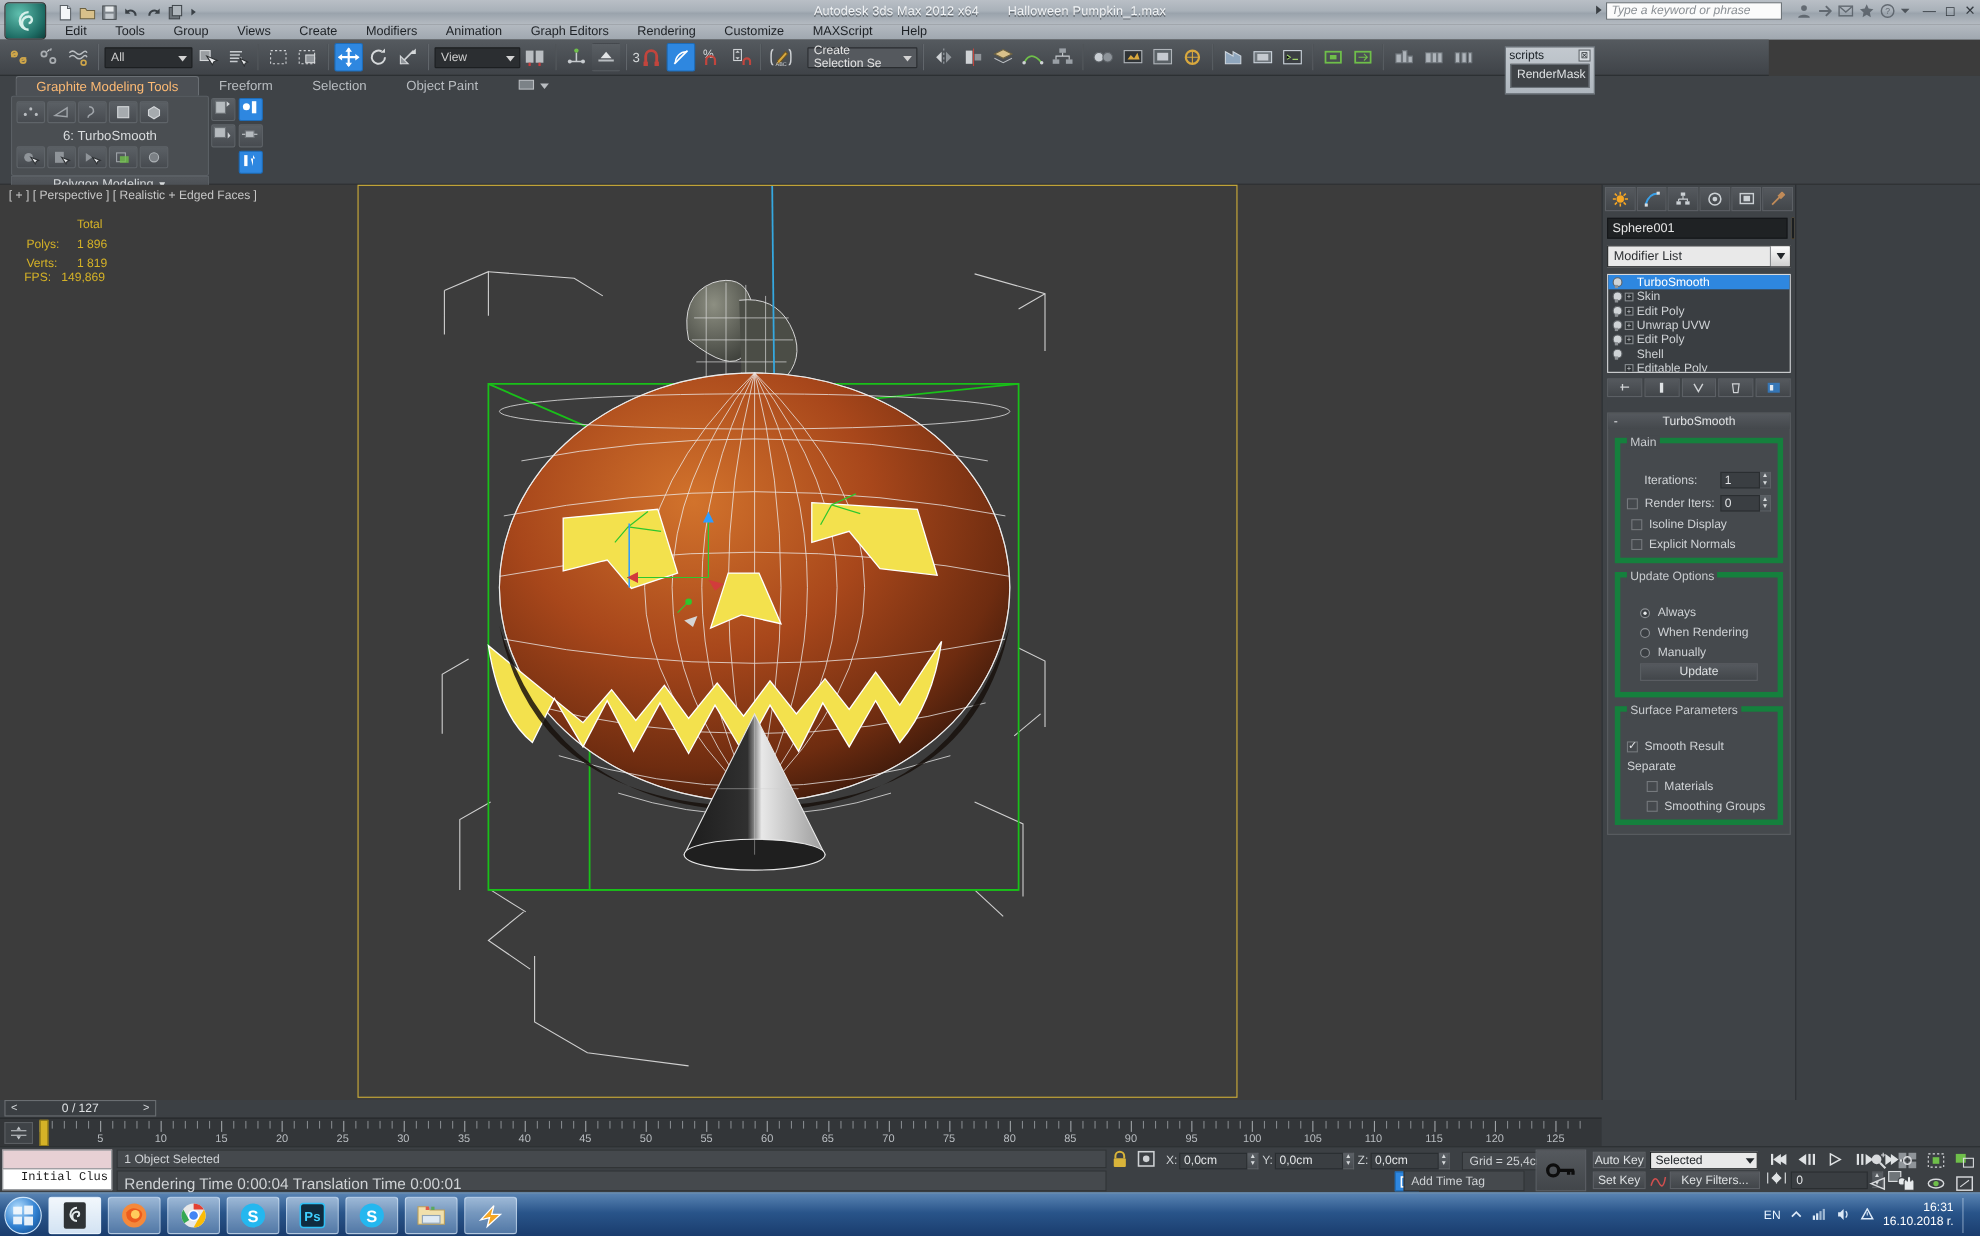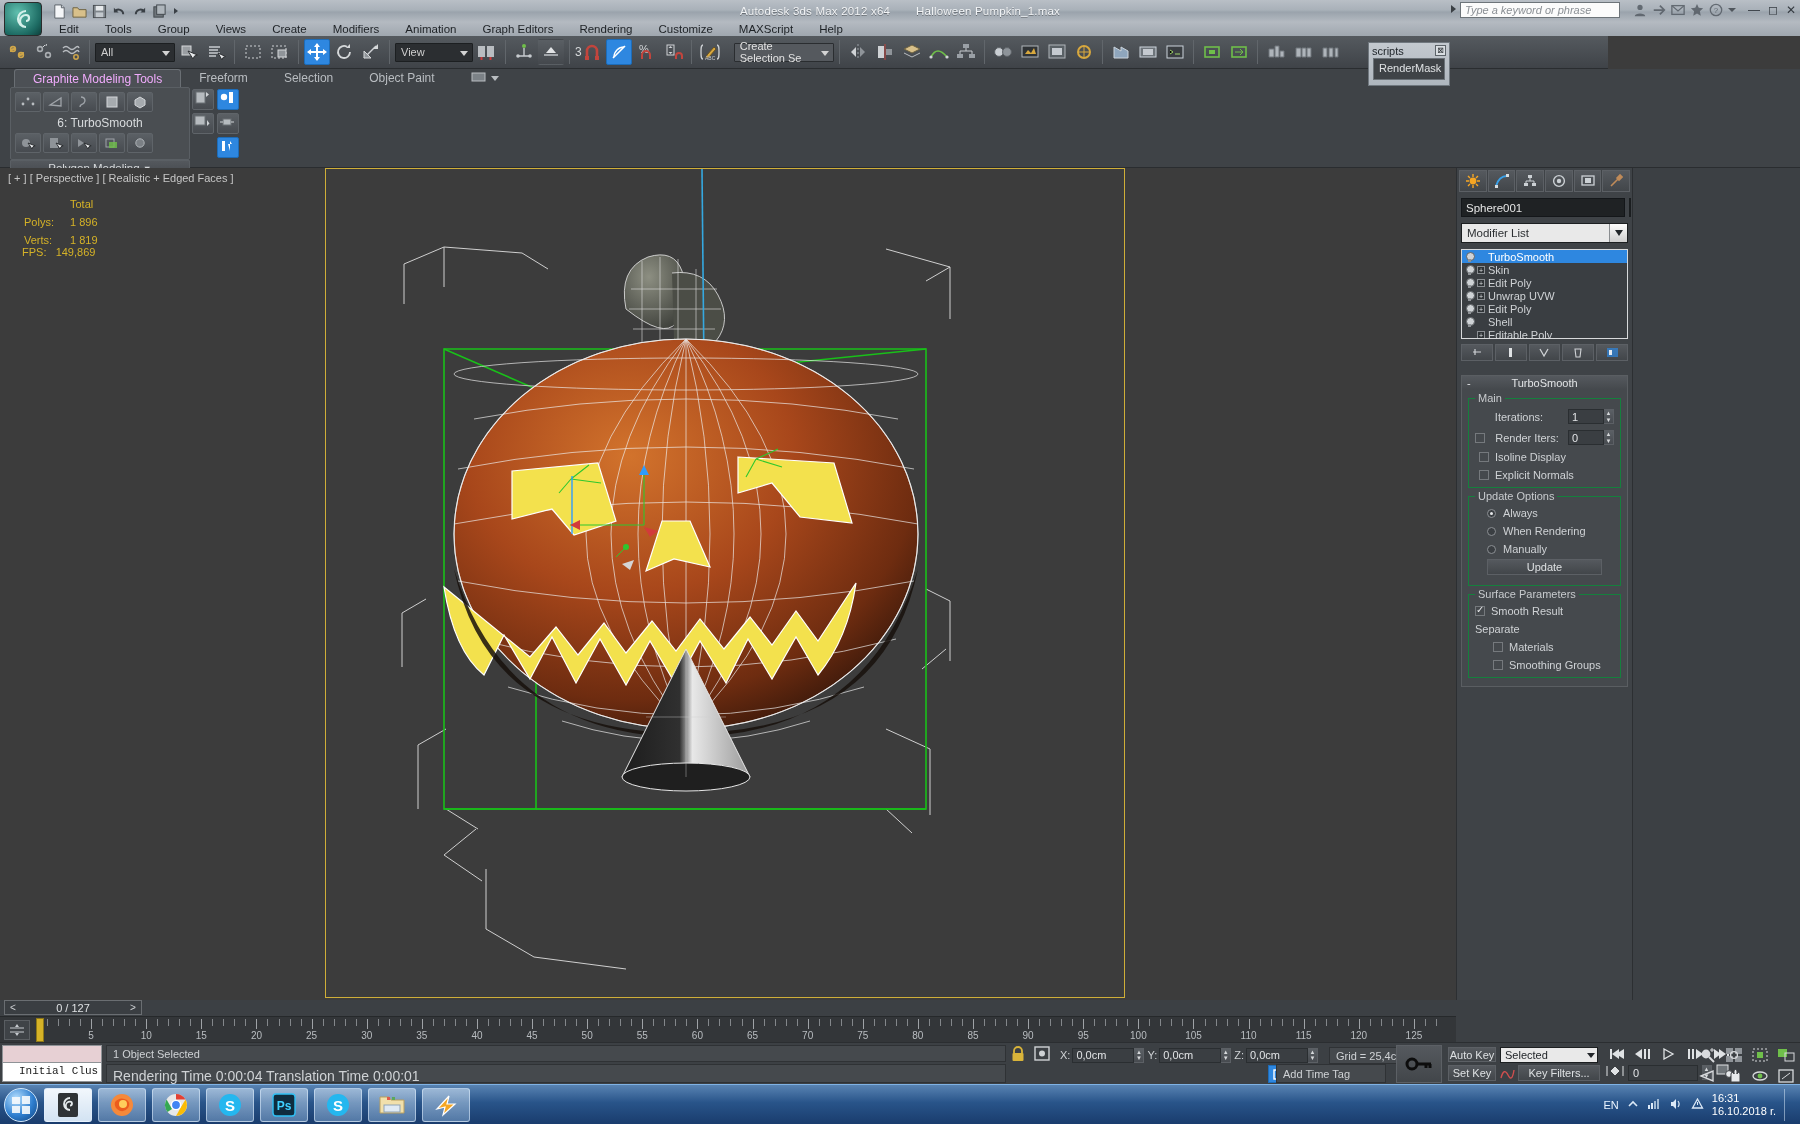--- a/index.html
+++ b/index.html
@@ -82,21 +82,21 @@
     border-left:4px solid transparent;border-right:4px solid transparent;border-top:5px solid #d3d3d3;}
   .tdd.inset { background:#55595e; border:1px solid #2a2d30; color:#e2e2e2;}
 
   
   .ribbon {
     position:absolute; left:0; top:69px; width:1800px; height:99px;
     background:#3f4347; border-bottom:1px solid #2a2d30;
   }
   .rtabs { position:absolute; left:14px; top:0; height:18px; display:flex; }
   .rtab { height:18px; padding:0 18px; font-size:12px; color:#b9bdc1; line-height:18px;}
-  .rtab.active { background:#4c5055; color:#f0abfc; border-top:1px solid #6a6f74;
+  .rtab.active { background:#4c5055; color:#fdba74; border-top:1px solid #6a6f74;
      border-left:1px solid #6a6f74; border-right:1px solid #6a6f74; border-radius:3px 3px 0 0;}
   .rpanel {
     position:absolute; left:10px; top:18px; width:180px; height:73px;
     background:#4a4e52; border:1px solid #5a5f64; border-radius:2px;
   }
   .rbtns { display:flex; gap:2px; padding:4px 3px 0 4px;}
   .rbtn { width:26px; height:20px; background:linear-gradient(to bottom,#5b6065,#474b50);
     border:1px solid #5f6469; border-radius:2px; display:flex; align-items:center; justify-content:center;}
   .rtitle { text-align:center; font-size:12px; color:#d9dcde; margin-top:4px;}
   .rfooter {
@@ -178,21 +178,21 @@
     font-size:7px; line-height:7px; text-align:center; color:#dcdfe2; flex:0 0 8px;}
   .cp-stacktools { margin:5px 4px 0 4px; display:flex; gap:2px; height:17px;}
   .cp-stacktools div { flex:1; background:linear-gradient(to bottom,#55595e,#42464a);
     border:1px solid #5c6065; display:flex;align-items:center;justify-content:center; font-size:10px;}
   .rollout {
     margin:14px 4px 0 4px; background:#45494d; border:1px solid #5a5e62;
   }
   .rollout-hdr { height:14px; background:linear-gradient(to bottom,#55595e,#44484c);
     font-size:11px; color:#e2e4e6; text-align:center; line-height:14px; position:relative;}
   .rollout-hdr .mn { position:absolute; left:5px; top:0; }
-  .group { margin:8px 6px; border:1px solid #15803d; padding:10px 6px 6px 6px; position:relative;}
+  .group { margin:8px 6px; border:5px solid #15803d; padding:26px 6px 6px 6px; position:relative;}
   .group > .glabel { position:absolute; left:6px; top:-7px; background:#45494d; padding:0 3px;
     font-size:11px; color:#c8cbce;}
   .row { display:flex; align-items:center; margin-bottom:6px; font-size:11px; color:#cfd2d5;}
   .row .lbl { flex:1; text-align:center; padding-right:5px;}
   .spin { display:flex; }
   .spin input { width:36px; height:15px; background:#3a3e42; border:1px solid #2a2e31;
     color:#e2e4e6; font-size:11px; padding-left:3px; font-family:"Liberation Sans", sans-serif;}
   .spinbtns { width:10px; height:15px; background:linear-gradient(to bottom,#5b6065,#474b50);
     border:1px solid #5c6065; border-left:none; display:flex; flex-direction:column;
     align-items:center; justify-content:space-around; font-size:6px; color:#d6d9db;}
@@ -303,21 +303,21 @@
   }
   .tbitem {
     width:48px;height:34px;border-radius:3px;
     background:linear-gradient(to bottom, rgba(220,235,250,.55), rgba(150,190,230,.45));
     border:1px solid rgba(225,240,255,.55);
     display:flex;align-items:center;justify-content:center;
   }
   .tbitem.active { background:linear-gradient(to bottom,#f2f7fc,#d3e3f3); }
   .tray { position:absolute; right:2px; top:0; height:40px; display:flex; align-items:center;
      gap:8px; padding-right:6px; color:#eaf4ff; font-size:11px;}
-  .clock { text-align:left; line-height:13px; font-size:11px; color:#ffffff;}
+  .clock { text-align:right; line-height:13px; font-size:11px; color:#ffffff;}
 
   
   .pumpkin-wrap { position:absolute; left:0; top:0; width:800px; height:830px; }
 </style>
 </head>
 <body>
 
 <div class="app">
 
   <div class="titlebar">

